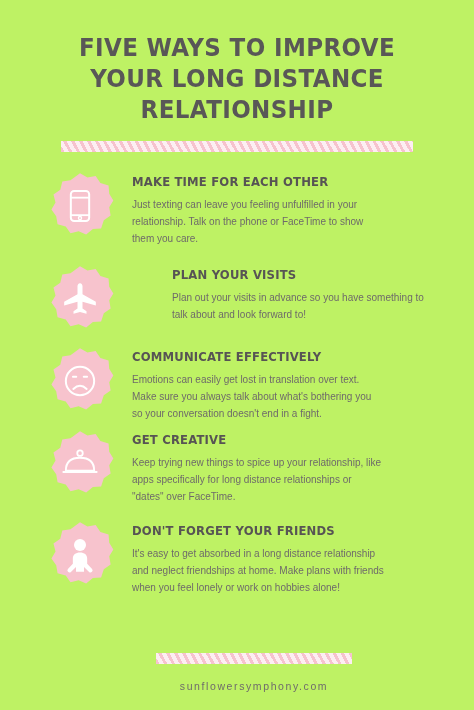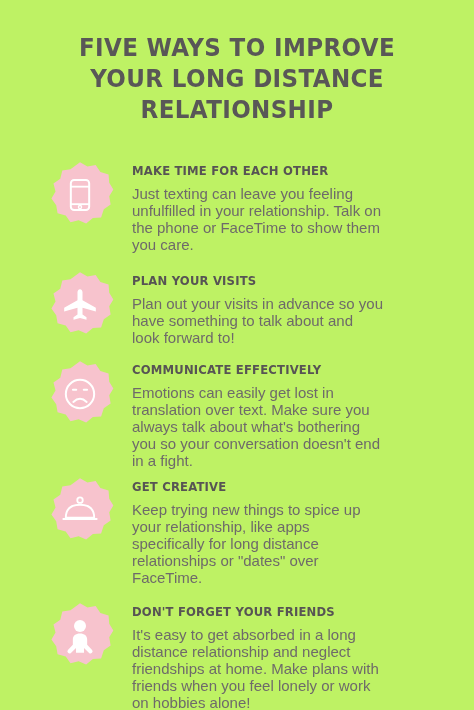--- a/index.html
+++ b/index.html
@@ -116,29 +116,29 @@
     color: #575454;
     text-transform: uppercase;
     transform: scaleX(0.93);
     transform-origin: left center;
     margin-bottom: 7px;
     white-space: nowrap;
   }
 
   .sec-body {
     font-family: "Liberation Sans", sans-serif;
-    font-size: 15px;
+    font-size: 10px;
     line-height: 17px;
     color: #6e6a6a;
     max-width: 252px;
   }
 
   
   .section.s1 { margin-top: 2px; }
-  .section.s2 { margin-top: 14px; }
+  .section.s2 { margin-top: 14px; gap: 40px; }
   .section.s3 { margin-top: 10px; }
   .section.s4 { margin-top: 0; justify-content: space-between; }
   .section.s5 { margin-top: 12px; }
 
   
   .footer {
     padding: 0 61px 18px 95px;
   }
 
   .footer-url {

